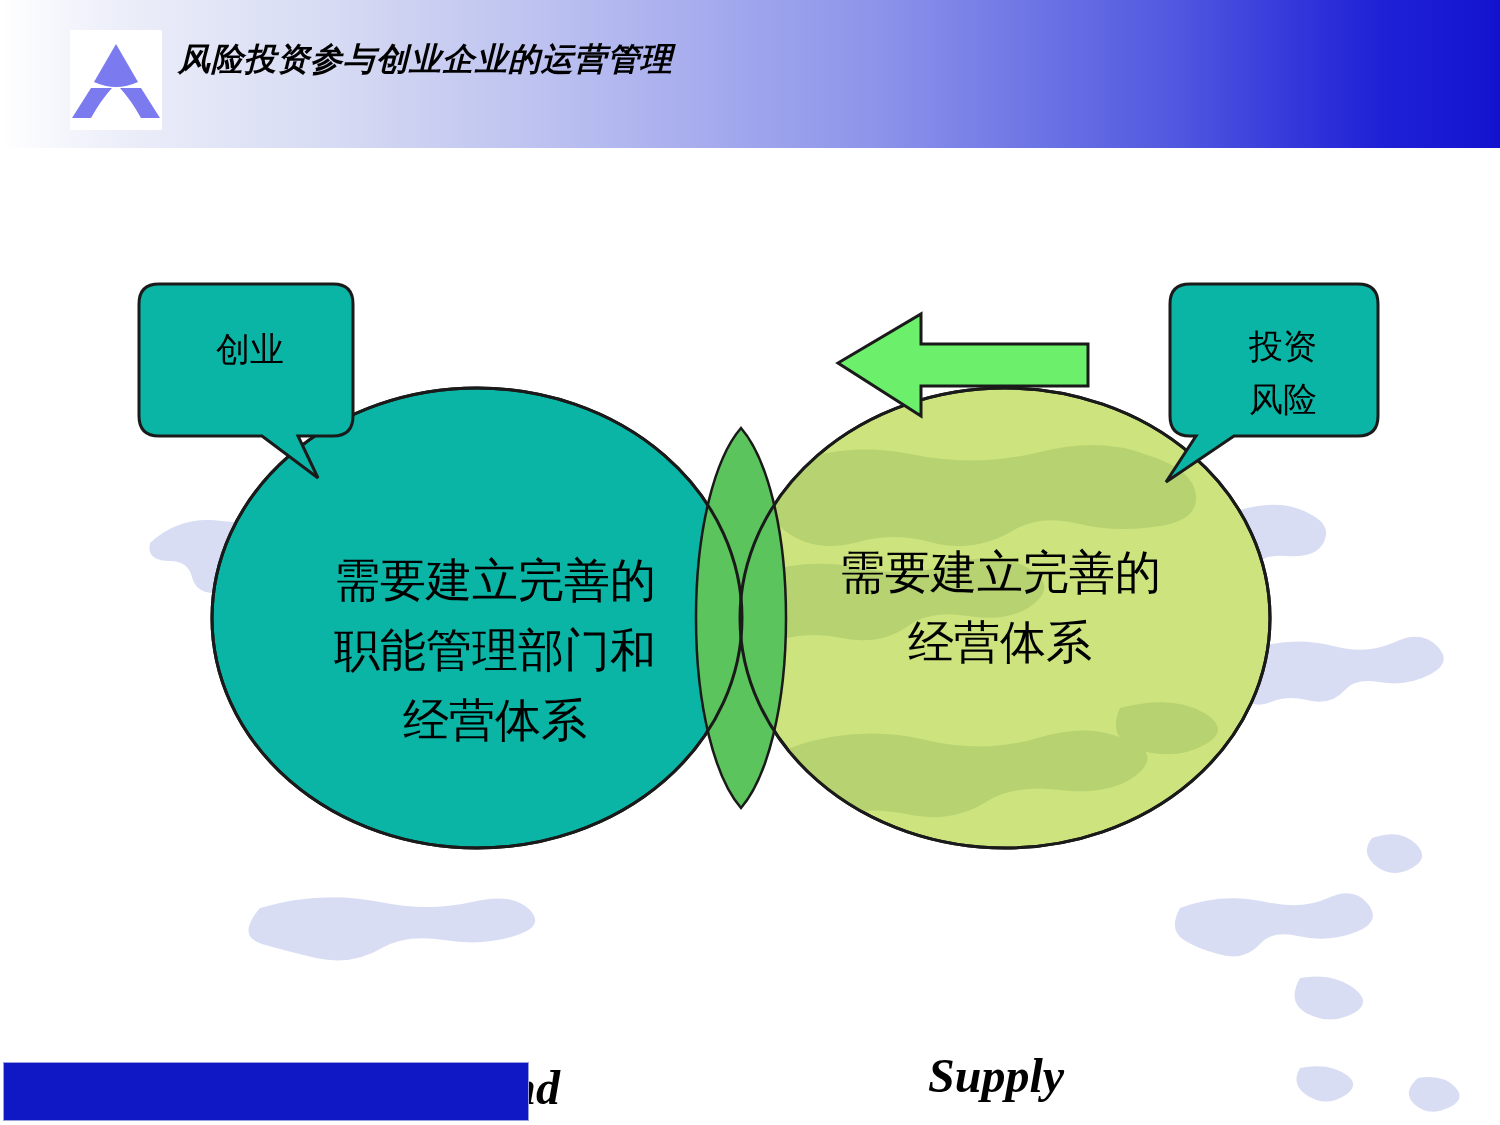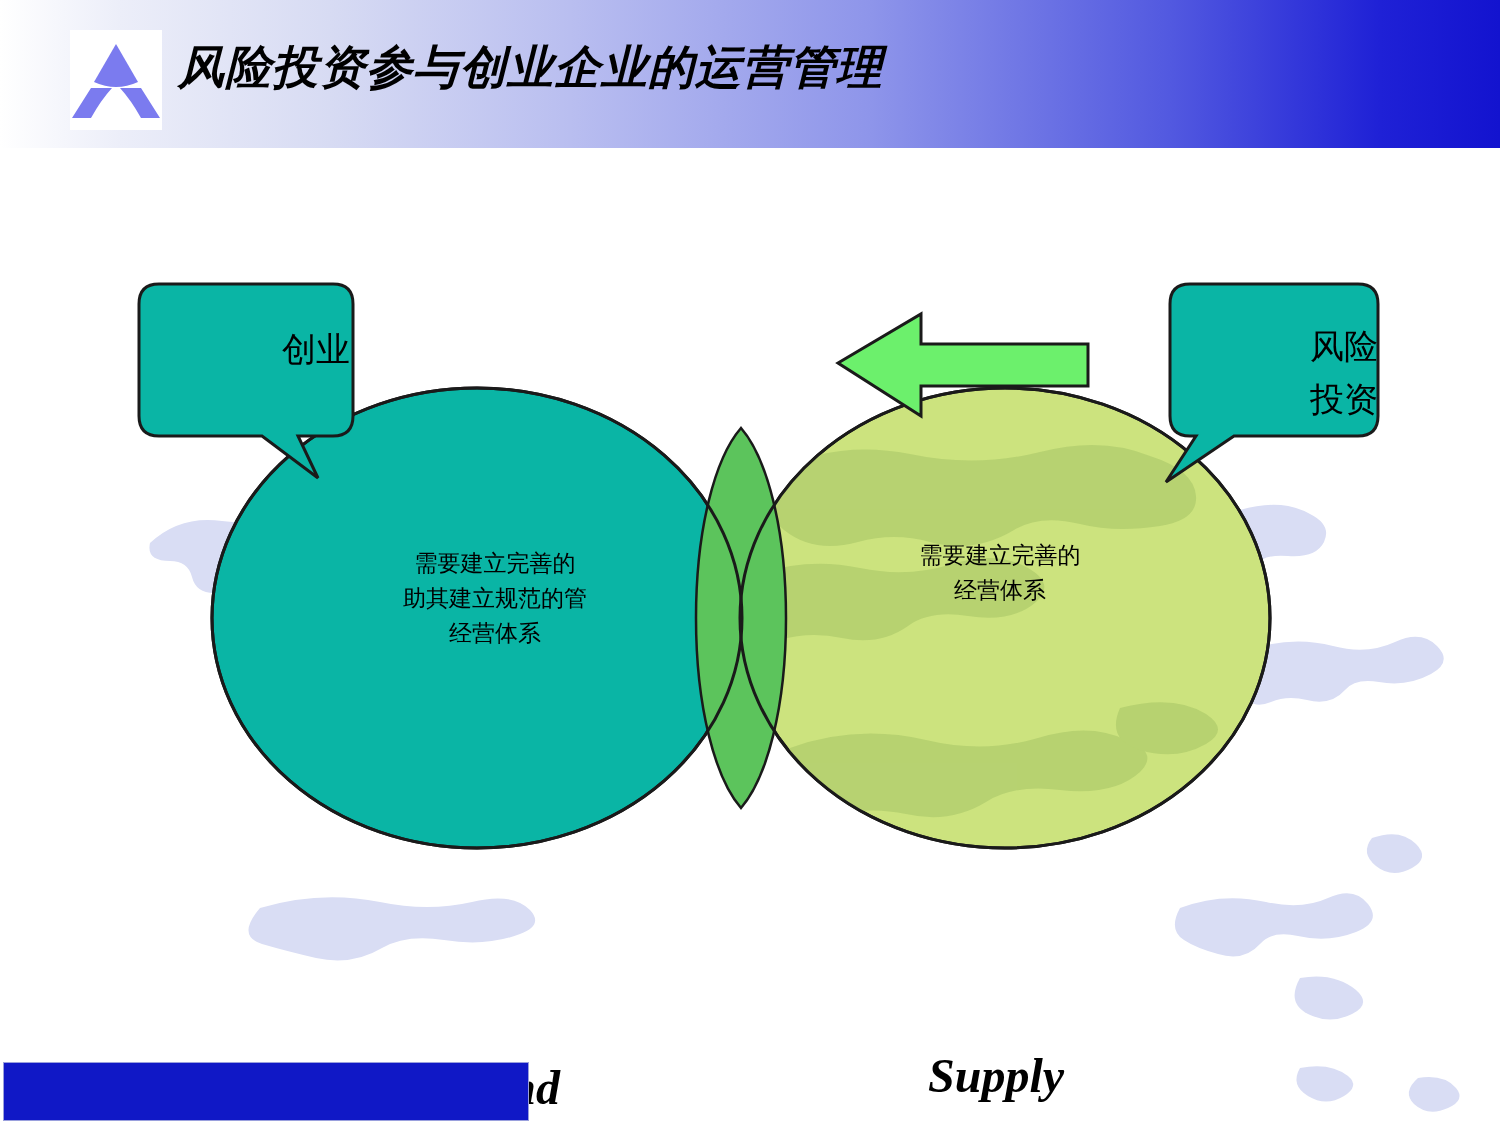--- a/index.html
+++ b/index.html
@@ -34,21 +34,21 @@
     position: absolute;
     left: 70px; top: 30px;
     width: 92px; height: 100px;
     background: #ffffff;
   }
   #header-logo svg { display:block; }
   #header-title {
     position: absolute;
     left: 178px; top: 42px;
     font-family: "DejaVu Sans", "Liberation Sans", sans-serif;
-    font-size: 46px;
+    font-size: 32px;
     font-weight: bold;
     font-style: italic;
     color: #000000;
     letter-spacing: 1px;
     white-space: nowrap;
     line-height: 1.1;
   }
 
   
   #stage {
@@ -66,33 +66,33 @@
     position: absolute;
     left: 0; top: 0;
     width: 1500px; height: 977px;
   }
 
   
   .ellipse-text {
     position: absolute;
     text-align: center;
     font-family: "DejaVu Sans", "Liberation Sans", sans-serif;
-    font-size: 23px;
+    font-size: 46px;
     font-weight: 500;
     color: #000000;
     line-height: 1.52;
     white-space: nowrap;
   }
   #demand-text { left: 305px; top: 398px; width: 380px; }
   #supply-text { left: 800px; top: 390px; width: 400px; }
 
   
   .callout-text {
     position: absolute;
-    text-align: right;
+    text-align: center;
     font-family: "DejaVu Sans", "Liberation Sans", sans-serif;
     font-size: 34px;
     color: #000000;
     line-height: 1.55;
     white-space: nowrap;
   }
   #callout-left-text  { left: 150px; top: 175px; width: 200px; }
   #callout-right-text { left: 1188px; top: 172px; width: 190px; }
 
   
@@ -219,27 +219,27 @@
                L1190 288
                q-20 0 -20 -20 Z" fill="#0ab5a5" stroke="#1a1a1a" stroke-width="3"></path>
     </g>
   </svg>
 
   <div id="callout-left-text" class="callout-text">
     <div>创业</div>
   </div>
 
   <div id="callout-right-text" class="callout-text">
+    <div>投资</div>
     <div>风险</div>
-    <div>投资</div>
   </div>
 
   <div id="demand-text" class="ellipse-text">
     <div>需要建立完善的</div>
-    <div>助其建立规范的管</div>
+    <div>职能管理部门和</div>
     <div>经营体系</div>
   </div>
 
   <div id="supply-text" class="ellipse-text">
     <div>需要建立完善的</div>
     <div>经营体系</div>
   </div>
 
   <div id="label-demand" class="bottom-label">Demand</div>
   <div id="label-supply" class="bottom-label">Supply</div>

